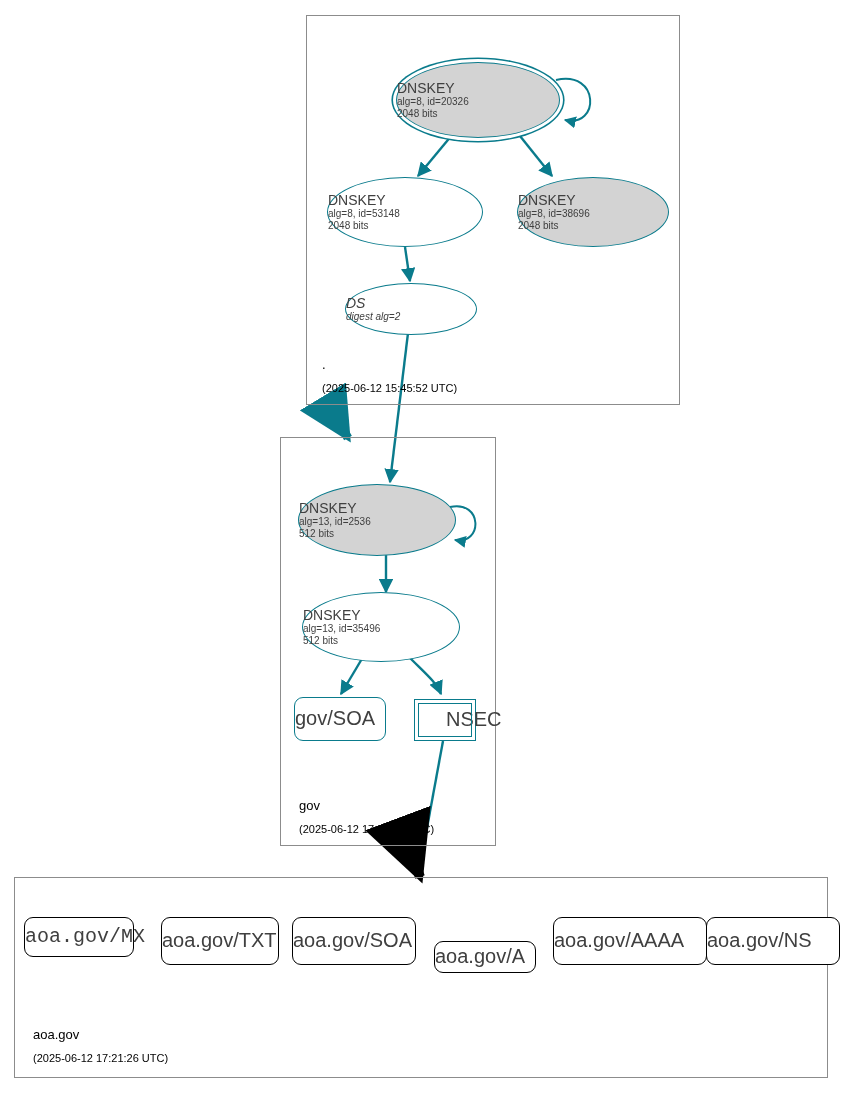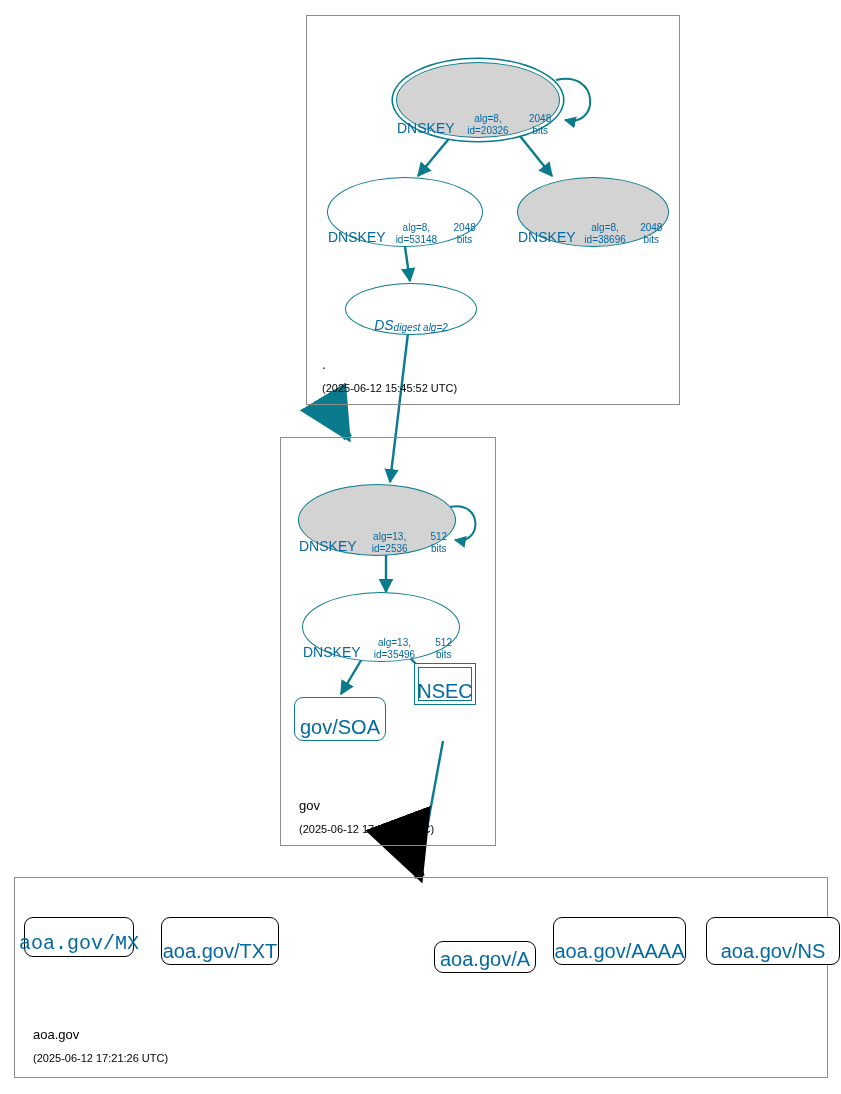--- a/index.html
+++ b/index.html
@@ -38,25 +38,25 @@
     left: 0;
     top: 0;
     width: 841px;
     height: 1094px;
     pointer-events: none;
   }
   .node {
     position: absolute;
     box-sizing: border-box;
     display: flex;
-    flex-direction: row;
-    align-items: flex-end;
+    flex-direction: column;
+    align-items: flex-start;
     justify-content: center;
     text-align: center;
-    color: #0369a1;
+    color: #404040;
     line-height: 1.18;
   }
   .ellipse {
     border: 1.6px solid #0a7b8c;
     border-radius: 50%;
     background: #ffffff;
   }
   .ellipse.filled {
     background: #d3d3d3;
   }
@@ -178,37 +178,40 @@
   <div class="node ellipse" style="left:302px; top:592px; width:158px; height:70px;">
     <div class="t-main">DNSKEY</div>
     <div class="t-sub">alg=13, id=35496</div>
     <div class="t-sub">512 bits</div>
   </div>
 
   <div class="node rrset" style="left:294px; top:697px; width:92px; height:44px;">
     <div class="t-rr">gov/SOA</div>
   </div>
 
-  <div class="node nsec" style="left:414px; top:663px; width:62px; height:42px;">
+  <div class="node nsec" style="left:414px; top:699px; width:62px; height:42px;padding-left:31px;">
     <div class="t-rr">NSEC</div>
   </div>
 
   <div class="zone-box" style="left:14px; top:877px; width:814px; height:201px;"></div>
   <div class="zone-label" style="left:33px; top:1027px;">aoa.gov</div>
   <div class="zone-time" style="left:33px; top:1052px;">(2025-06-12 17:21:26 UTC)</div>
 
   <div class="node rrset-black" style="left:24px; top:917px; width:110px; height:40px;font-family:Liberation Mono, monospace;">
     <div class="t-rr">aoa.gov/MX</div>
   </div>
   <div class="node rrset-black" style="left:161px; top:917px; width:118px; height:48px;">
     <div class="t-rr">aoa.gov/TXT</div>
   </div>
+  <div class="node rrset-black" style="left:292px; top:917px; width:124px; height:48px;">
+    <div class="t-rr">aoa.gov/SOA</div>
+  </div>
   <div class="node rrset-black" style="left:434px; top:941px; width:102px; height:32px;">
     <div class="t-rr">aoa.gov/A</div>
   </div>
-  <div class="node rrset-black" style="left:553px; top:917px; width:133px; height:48px;">
+  <div class="node rrset-black" style="left:553px; top:917px; width:154px; height:48px;">
     <div class="t-rr">aoa.gov/AAAA</div>
   </div>
   <div class="node rrset-black" style="left:706px; top:917px; width:134px; height:48px;">
     <div class="t-rr">aoa.gov/NS</div>
   </div>
 
 </div>
 
 </body></html>

